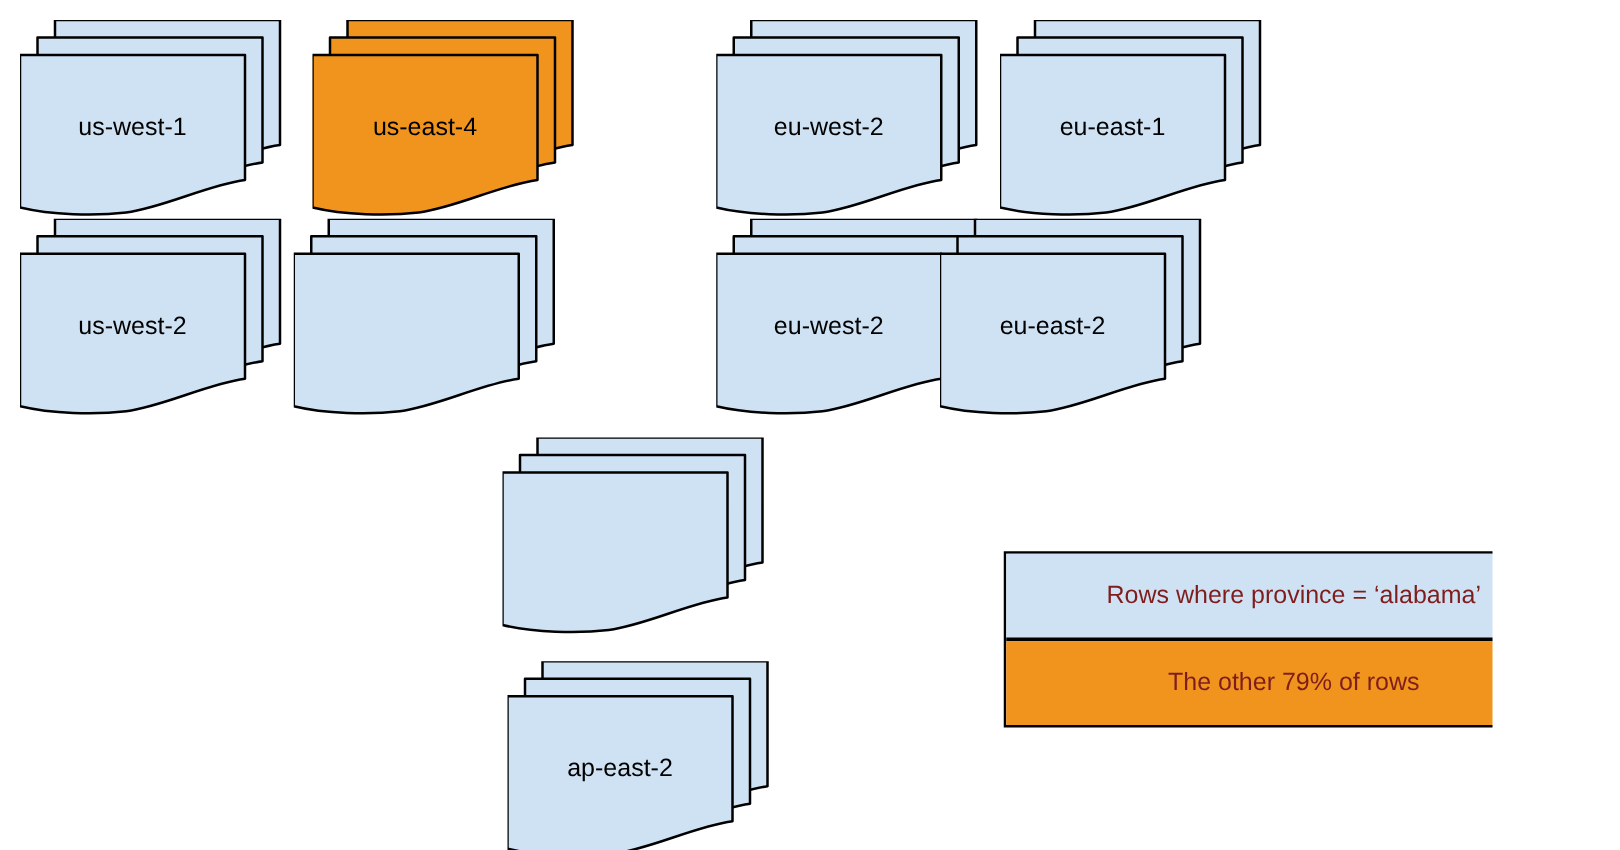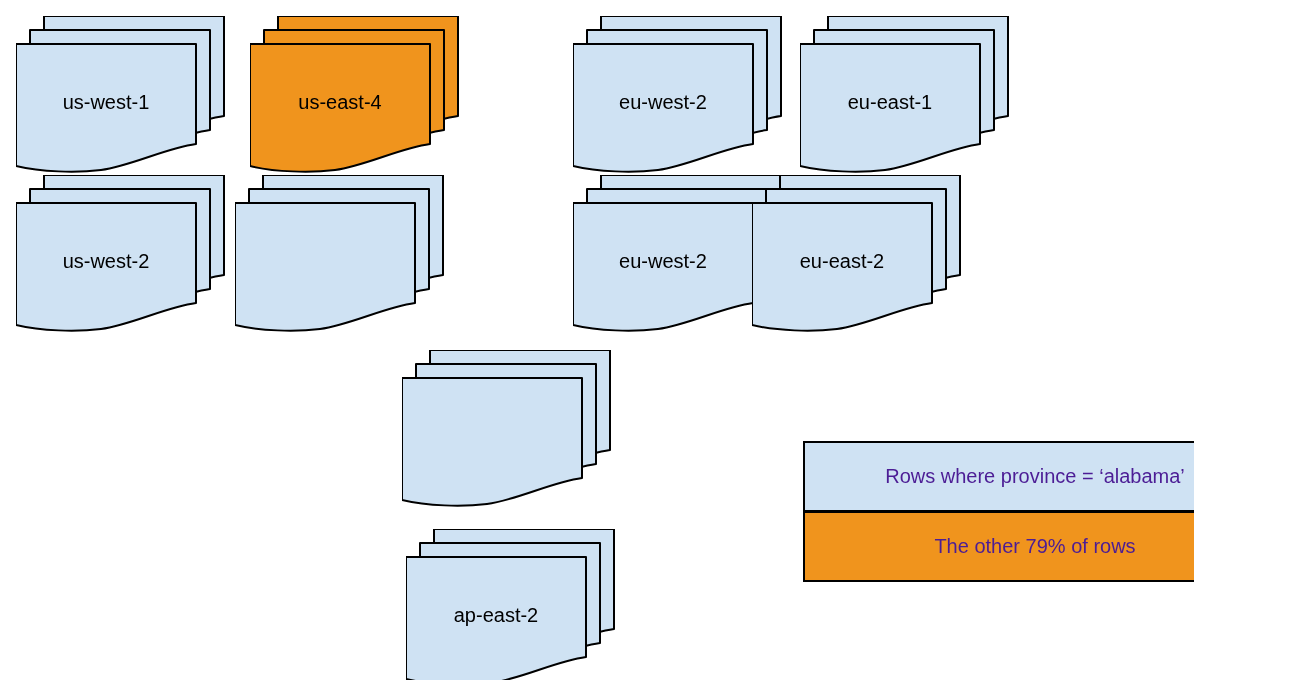--- a/index.html
+++ b/index.html
@@ -50,21 +50,21 @@
   .legend {
     position: absolute;
     border: 2px solid #000000;
     box-sizing: content-box;
   }
   .legend-row {
     display: flex;
     align-items: center;
     justify-content: center;
     font-size: 20px;
-    color: #4c1d95;
+    color: #7f1d1d;
   }
   .legend-row:first-child {
     border-bottom: 3px solid #000000;
   }
 </style>
 </head>
 <body>
 
 <div class="canvas">
 

